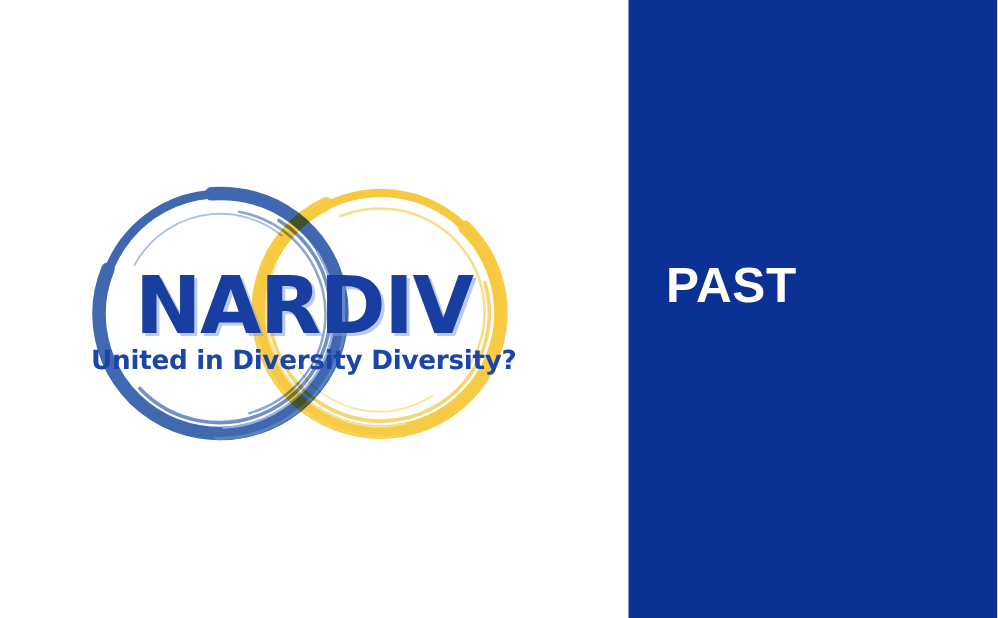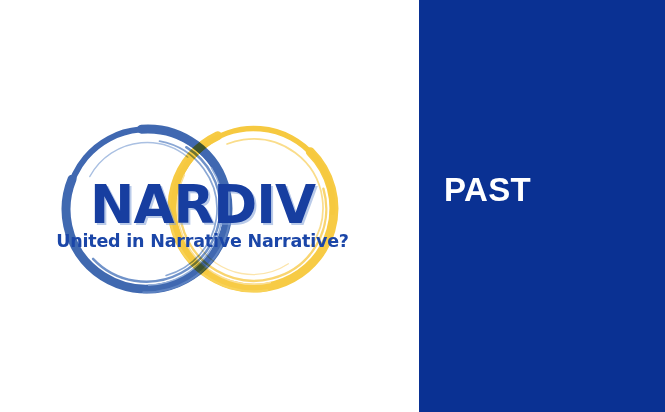--- a/index.html
+++ b/index.html
@@ -143,21 +143,21 @@
           <ellipse cx="203" cy="96" rx="70" ry="69" fill="none" stroke="#fadd8b" stroke-width="1.7" stroke-linecap="round" stroke-dasharray="180 260" stroke-dashoffset="130" transform="rotate(-8 203 96)"></ellipse>
           <ellipse cx="203" cy="96" rx="76.5" ry="75.5" fill="none" stroke="#fbdf95" stroke-width="1.5" stroke-linecap="round" stroke-dasharray="170 290" stroke-dashoffset="-20" transform="rotate(62 203 96)"></ellipse>
           <ellipse cx="203" cy="96" rx="84" ry="83" fill="none" stroke="#f8d259" stroke-width="2" stroke-linecap="round" stroke-dasharray="130 390" stroke-dashoffset="185" transform="rotate(-150 203 96)"></ellipse>
           <ellipse cx="203" cy="96" rx="66.5" ry="65.5" fill="none" stroke="#fce5ab" stroke-width="1.3" stroke-linecap="round" stroke-dasharray="110 310" stroke-dashoffset="55" transform="rotate(100 203 96)"></ellipse>
         </g>
       </svg>
     </div>
 
     <div id="wordmark">
       <div id="wordmark-title" style="color: rgb(23, 62, 160);">NARDIV</div>
-      <div id="wordmark-tagline" style="color: rgb(27, 70, 168);">United in Narrative Narrative?</div>
+      <div id="wordmark-tagline" style="color: rgb(27, 70, 168);">United in Diversity Diversity?</div>
     </div>
 
   </div>
 
   <div id="title-panel" style="background: rgb(10, 49, 147);">
     <div id="title-panel-heading" style="color: rgb(255, 255, 255);">
       <span class="tline">PAST</span>
     </div>
   </div>
 

